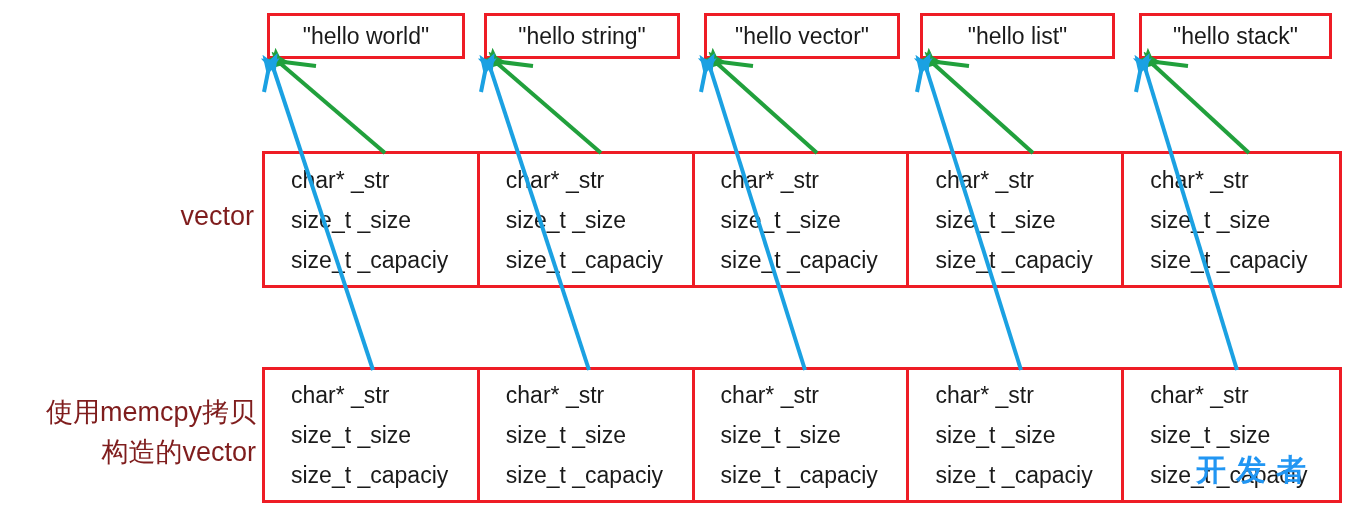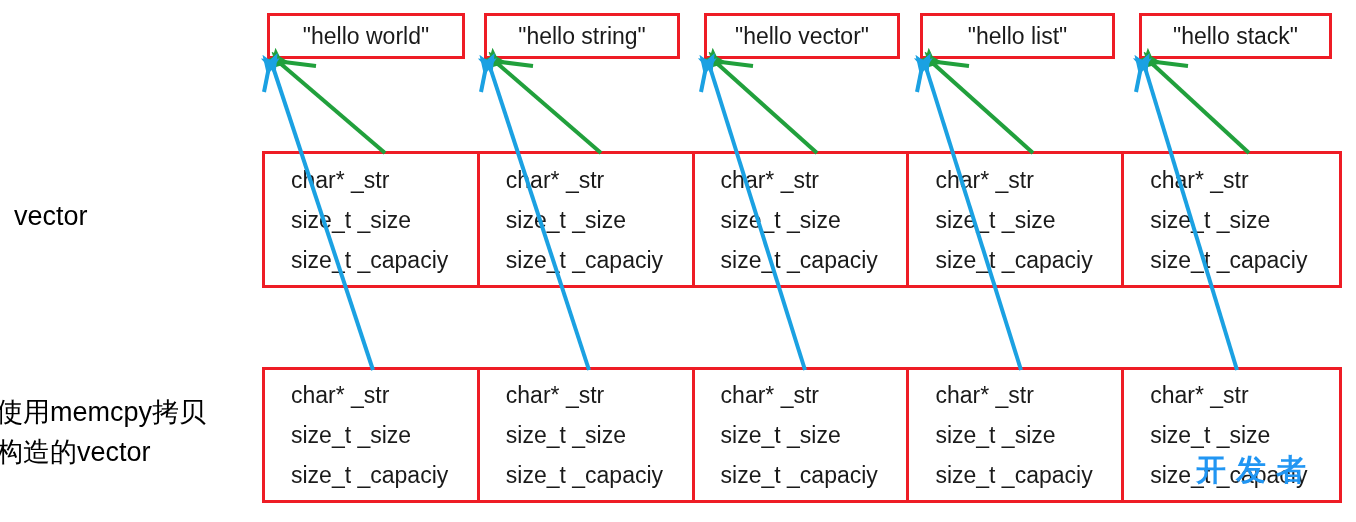--- a/index.html
+++ b/index.html
@@ -67,25 +67,25 @@
   }
   .struct-cell .line {
     font-size: 23px;
     color: #1a1a1a;
     line-height: 40px;
     font-family: "Liberation Sans", sans-serif;
     white-space: nowrap;
   }
   .row-label {
     position: absolute;
-    color: #000000;
+    color: #7f1d1d;
     font-family: "Liberation Sans", sans-serif;
     font-size: 27px;
     line-height: 40px;
-    text-align: left;
+    text-align: right;
     white-space: pre-line;
     z-index: 3;
   }
   #label-vector {
     right: 1102px;
     top: 196px;
     width: 240px;
   }
   #label-memcpy {
     right: 1100px;

